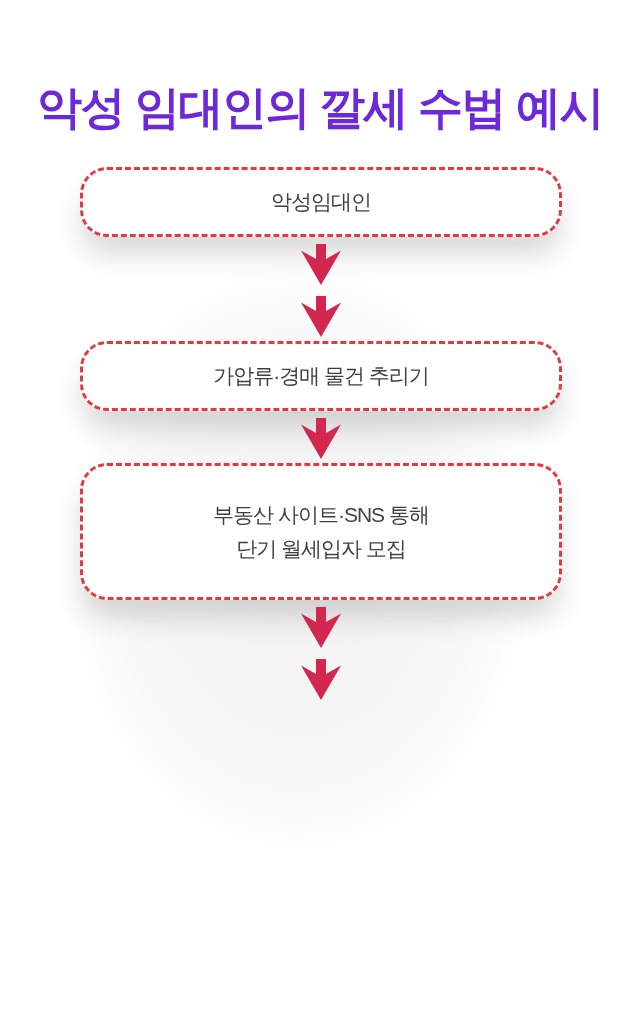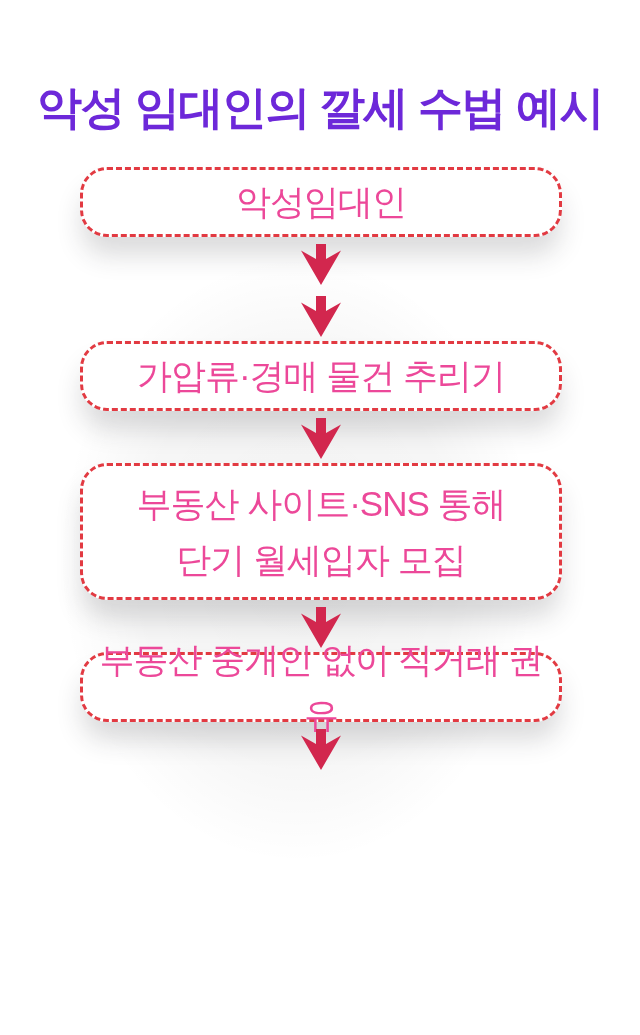--- a/index.html
+++ b/index.html
@@ -60,24 +60,24 @@
     display: flex;
     align-items: center;
     justify-content: center;
     box-shadow: 0 20px 26px -2px rgba(40,40,45,0.17);
   }
   .step.tall {
     height: 137px;
     align-items: center;
   }
   .step-label {
-    font-size: 35px;
+    font-size: 21px;
     font-weight: 500;
     letter-spacing: -1px;
-    color: #ec4899;
+    color: #404040;
     text-align: center;
     white-space: pre-line;
     line-height: 1.58;
   }
   .arrow {
     width: 52px;
     height: 42px;
     margin: 7px 0 3px 0;
     flex: 0 0 auto;
   }
@@ -118,23 +118,20 @@
 
     <div class="step tall">
       <span class="step-label">부동산 사이트·SNS 통해
 단기 월세입자 모집</span>
     </div>
 
     <svg class="arrow" viewBox="0 0 52 42" aria-hidden="true">
       <polygon points="21,0 31,0 31,15 46,6.5 26,41 6,6.5 21,15"></polygon>
     </svg>
 
-    <div class="step">
-      <span class="step-label">부동산 중개인 없이 직거래 권유</span>
-    </div>
 
     <svg class="arrow" viewBox="0 0 52 42" aria-hidden="true">
       <polygon points="21,0 31,0 31,15 46,6.5 26,41 6,6.5 21,15"></polygon>
     </svg>
 
 
   </div>
 </div>
 
 </body></html>

